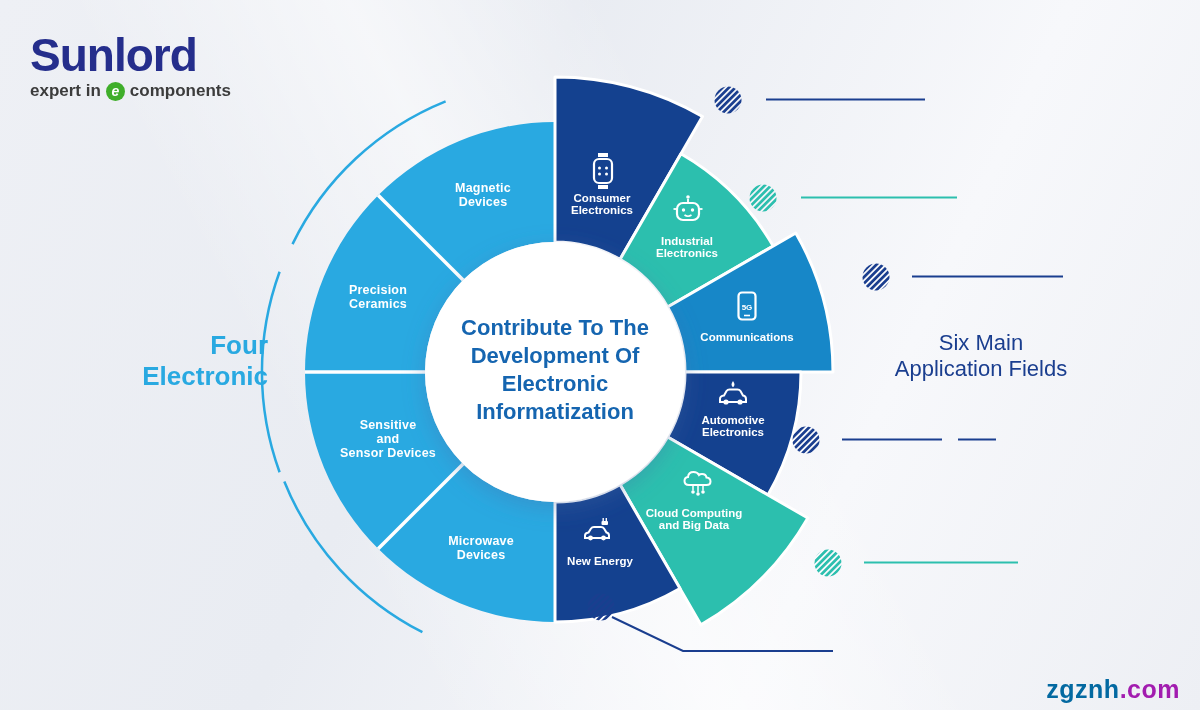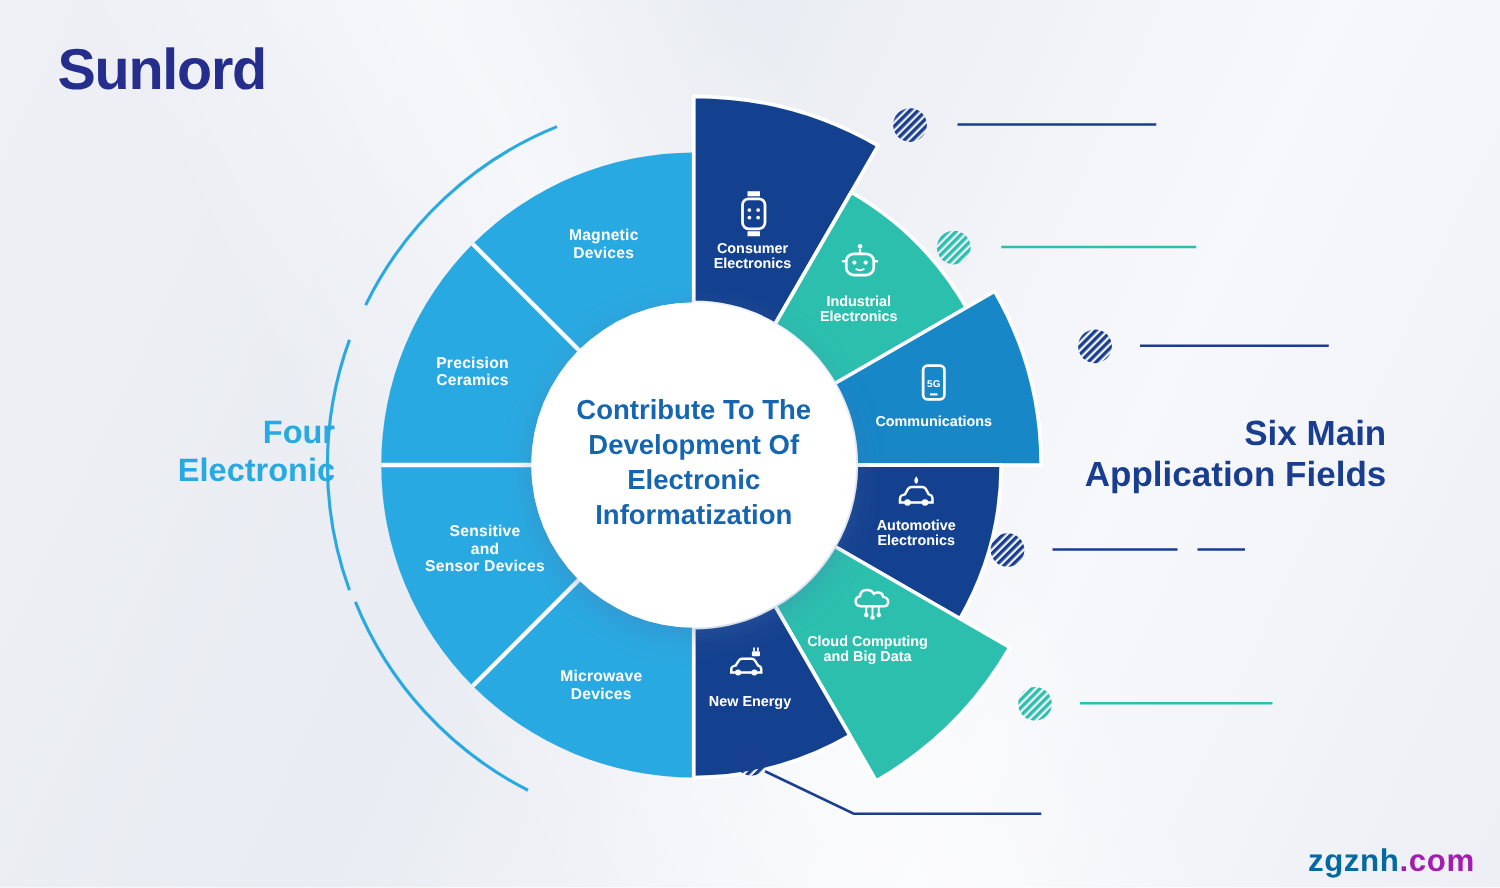--- a/index.html
+++ b/index.html
@@ -5,38 +5,43 @@
   html,body{margin:0;padding:0;width:1200px;height:710px;}
   body{
     position:relative;overflow:hidden;
     font-family:"Liberation Sans",sans-serif;
     background:linear-gradient(115deg,#eef0f5 0%,#e9ecf2 38%,#f7f8fb 70%,#edeff4 100%);
   }
   body::before{
     content:"";position:absolute;inset:0;pointer-events:none;
     background:linear-gradient(62deg,rgba(255,255,255,0) 28%,rgba(255,255,255,.55) 46%,rgba(255,255,255,0) 62%);
   }
-  .logo{position:absolute;left:46px;top:32px;z-index:3;}
+  .logo{position:absolute;left:30px;top:32px;z-index:3;}
   .logo .brand{font-size:46px;font-weight:800;letter-spacing:-1px;line-height:1;}
   .logo .tagline{display:flex;align-items:center;gap:5px;font-size:17px;font-weight:700;color:#3c3c3c;margin-top:3px;}
   .e-badge{width:19px;height:19px;border-radius:50%;color:#fff;display:inline-flex;align-items:center;justify-content:center;font-size:14px;font-weight:800;font-style:italic;}
   .heading-left{position:absolute;left:58px;top:330px;width:210px;text-align:right;font-size:26px;font-weight:700;line-height:1.18;z-index:3;}
-  .heading-right{position:absolute;left:853px;top:330px;width:256px;text-align:right;font-size:28px;font-weight:700;line-height:1.18;z-index:3;}
+  .heading-right{position:absolute;left:853px;top:330px;width:256px;text-align:center;font-size:22px;font-weight:400;line-height:1.18;z-index:3;}
   .watermark{position:absolute;right:20px;bottom:6px;font-size:25px;font-weight:800;letter-spacing:.5px;z-index:3;}
   svg.diagram{position:absolute;left:0;top:0;z-index:2;}
   .ind-label{font-size:12.5px;font-weight:700;fill:#ffffff;text-anchor:middle;letter-spacing:.2px;}
   .app-label{font-size:11.5px;font-weight:700;fill:#ffffff;text-anchor:middle;}
   .center-line{font-size:22px;font-weight:700;text-anchor:middle;}
   .icon-5g{font-size:8px;font-weight:700;fill:#ffffff;text-anchor:middle;}
 </style>
 </head>
 <body>
 
 <div class="logo">
   <div class="brand" style="color:#252e8c">Sunlord</div>
+  <div class="tagline">
+    <span>expert in</span>
+    <span class="e-badge" style="background:#3fae2a">e</span>
+    <span>components</span>
+  </div>
 </div>
 
 <div class="heading-left" style="color:#29a9e1">
   <div>Four</div>
   <div>Electronic</div>
 </div>
 <div class="heading-right" style="color:#1a3e8f">
   <div>Six Main</div>
   <div>Application Fields</div>
 </div>

